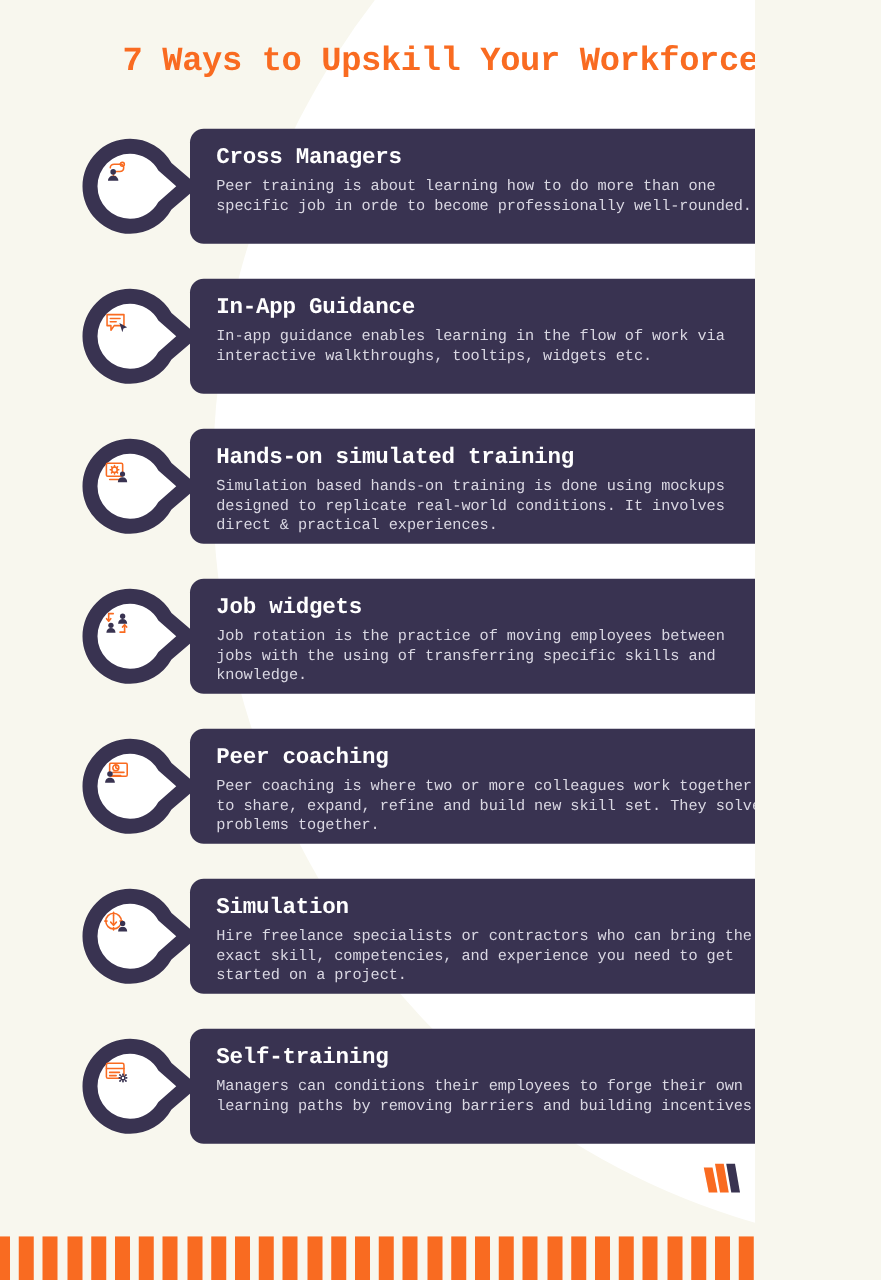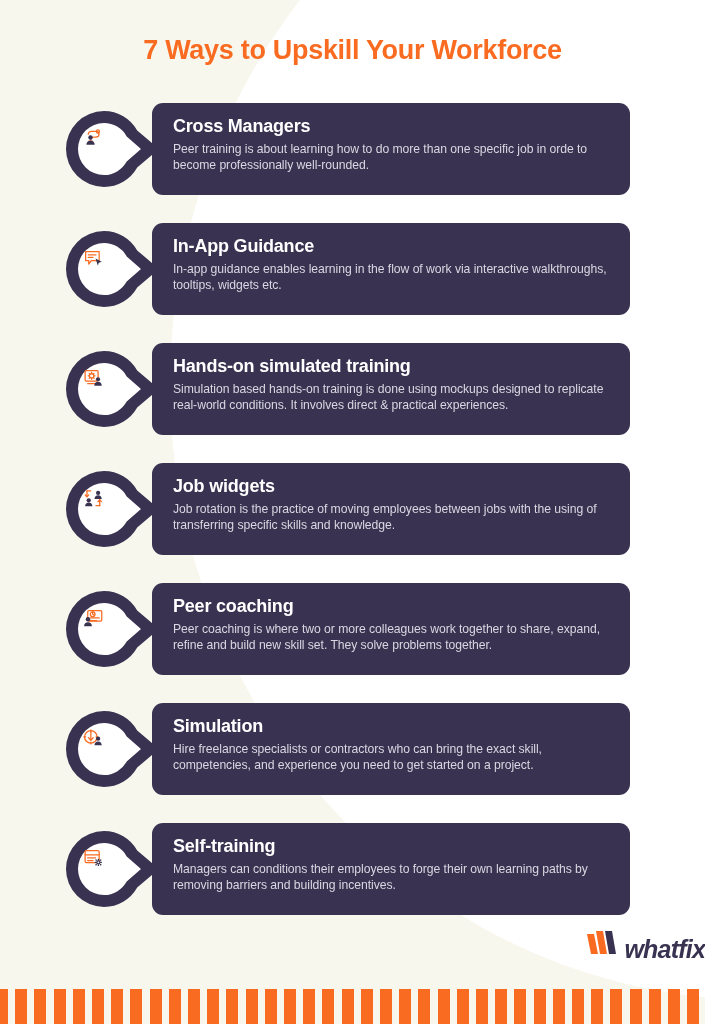--- a/index.html
+++ b/index.html
@@ -6,22 +6,23 @@
   html,body{margin:0;padding:0;}
   body{
     width:705px;height:1024px;
     background:#f8f7ee;
     font-family:"Liberation Sans", sans-serif;
     overflow:hidden;
     position:relative;
   }
   #page{
     position:absolute;inset:0;
-    width:705px;height:1024px;
+    width:604px;height:1024px;
     overflow:hidden;
+    font-family:Liberation Mono, monospace;
   }
   .bg-cream{
     position:absolute;inset:0;
     background:#f8f7ee;
   }
   .bg-white-blob{
     position:absolute;
     left:170px;top:-230px;
     width:1180px;height:1230px;
     background:#ffffff;

